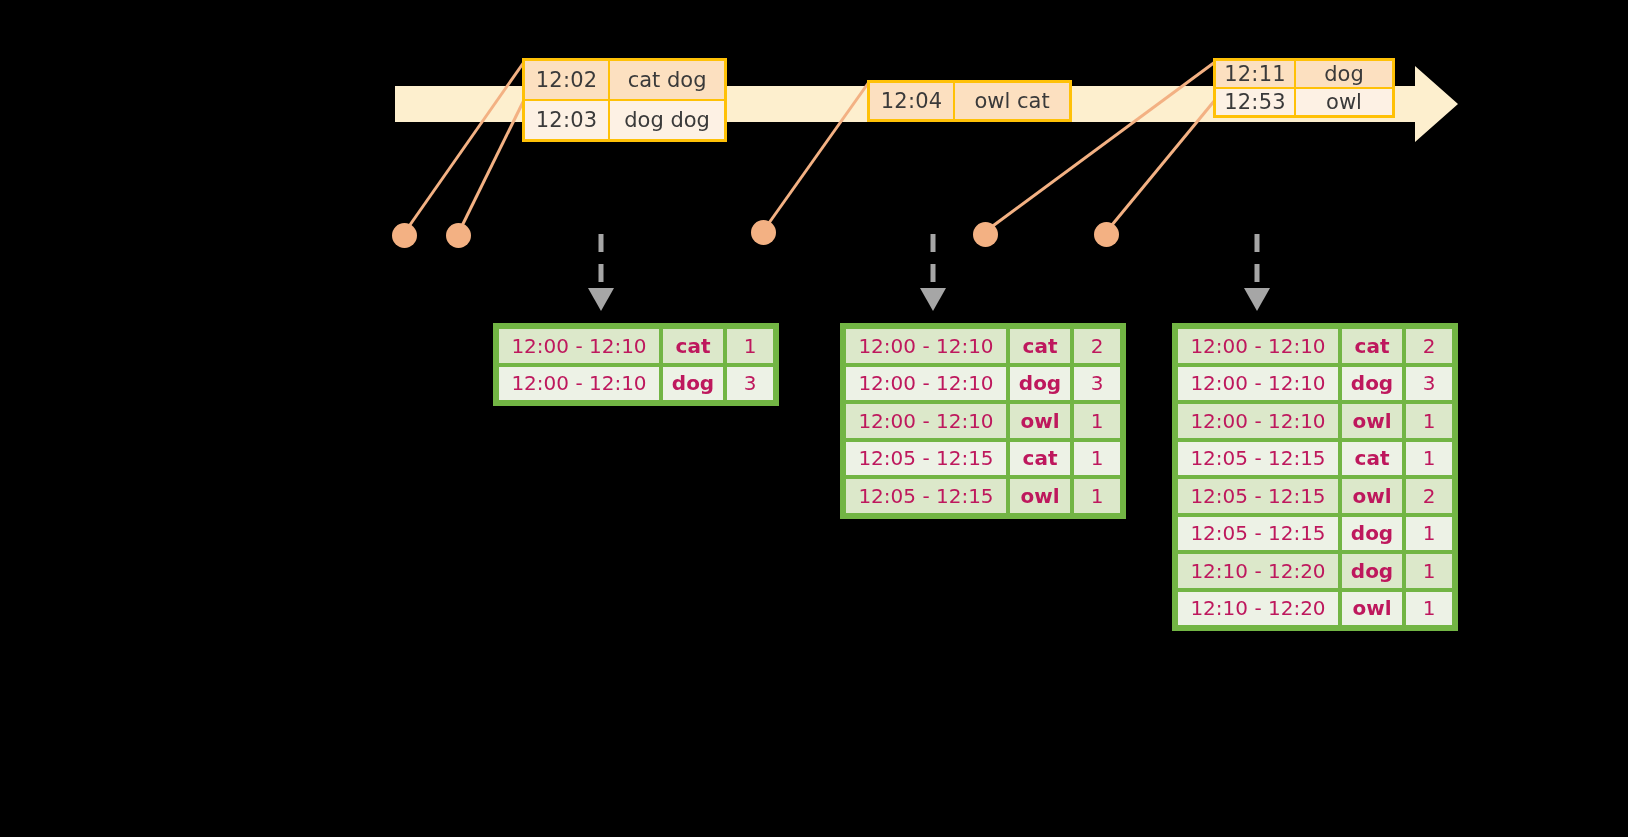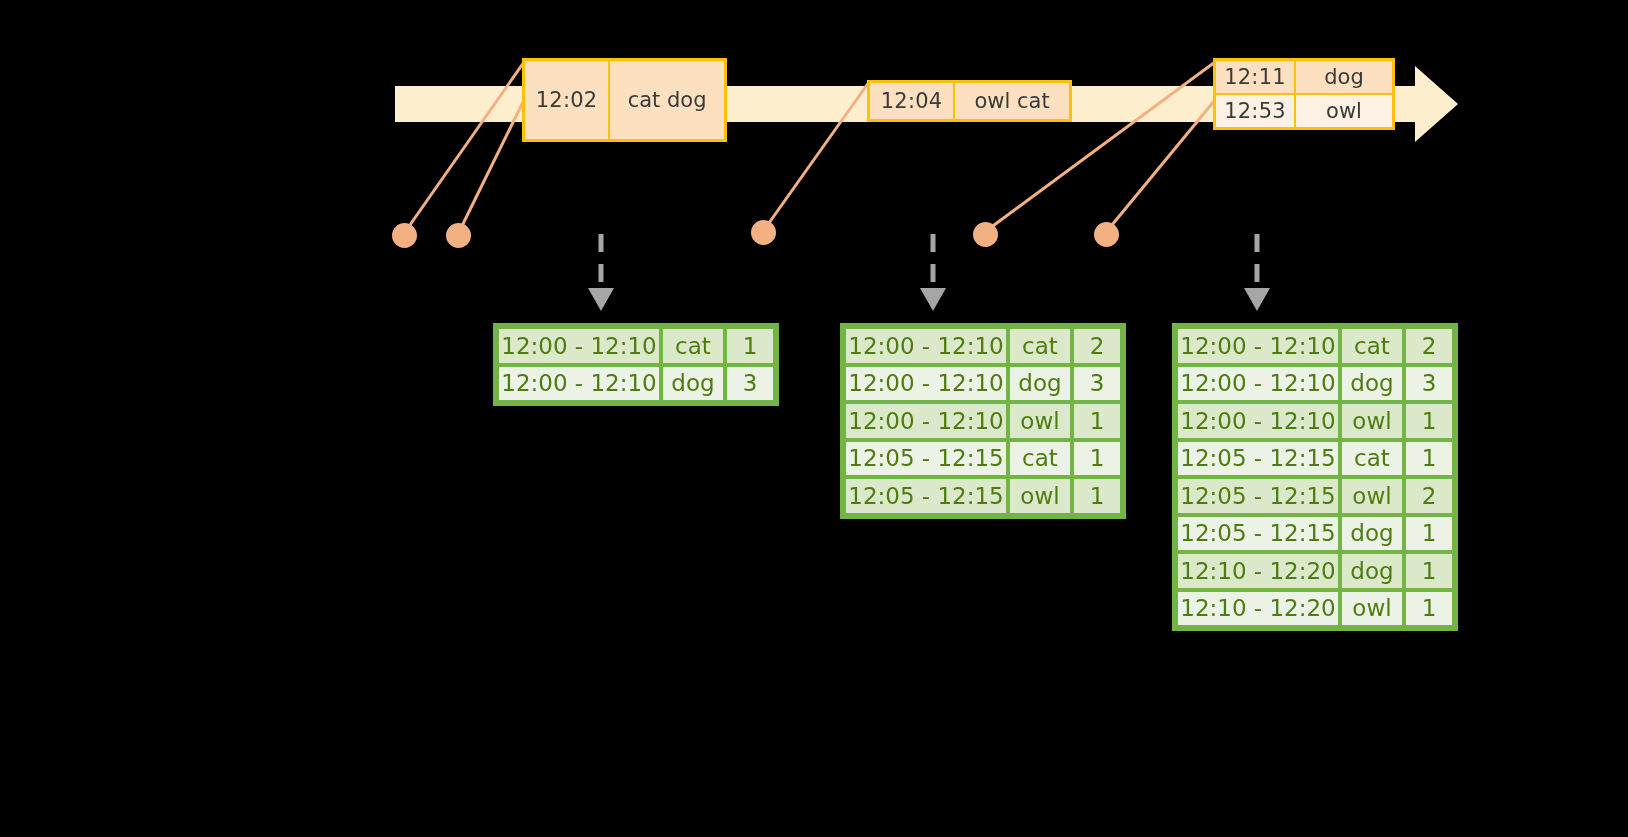--- a/index.html
+++ b/index.html
@@ -70,29 +70,29 @@
   }
   .res-row {
     display: flex;
     height: 37.5px;
   }
   .res-cell {
     display: flex;
     align-items: center;
     justify-content: center;
     box-sizing: border-box;
-    font-size: 23px;
-    color: #4d7c0f;
+    font-size: 20px;
+    color: #be185d;
     border: 1px solid #72B544;
     margin: 1px;
   }
   .res-row.shade-a .res-cell { background: #DCE8CA; }
   .res-row.shade-b .res-cell { background: #EDF2E6; }
   .res-window { width: 162px; }
-  .res-key    { width: 62px; }
+  .res-key    { width: 62px; font-weight: bold; }
   .res-count  { width: 48px; }
 
   
   .dot {
     position: absolute;
     width: 25px;
     height: 25px;
     border-radius: 50%;
     background: #F3B183;
   }
@@ -124,30 +124,34 @@
       <path d="M 920 288 L 946 288 L 933 311 Z"></path>
       <path d="M 1244 288 L 1270 288 L 1257 311 Z"></path>
     </g>
   </svg>
 
   <div class="event-box" style="left:522px; top:58px; width:205px; height:84px;">
     <div class="event-row shade-a">
       <span class="event-time" style="width:86px;">12:02</span>
       <span class="event-text" style="width:115px;text-align:right;">cat dog</span>
     </div>
+    <div class="event-row shade-b">
+      <span class="event-time" style="width:86px;">12:03</span>
+      <span class="event-text" style="width:115px;">dog dog</span>
+    </div>
   </div>
 
   <div class="event-box" style="left:867px; top:80px; width:205px; height:42px;">
     <div class="event-row shade-a">
       <span class="event-time" style="width:86px;">12:04</span>
       <span class="event-text" style="width:115px;">owl cat</span>
     </div>
   </div>
 
-  <div class="event-box" style="left:1213px; top:58px; width:182px; height:72px;">
+  <div class="event-box" style="left:1213px; top:58px; width:182px; height:60px;">
     <div class="event-row shade-a">
       <span class="event-time" style="width:80px;">12:11</span>
       <span class="event-text" style="width:96px;">dog</span>
     </div>
     <div class="event-row shade-b">
       <span class="event-time" style="width:80px;">12:53</span>
       <span class="event-text" style="width:96px;">owl</span>
     </div>
   </div>
 

